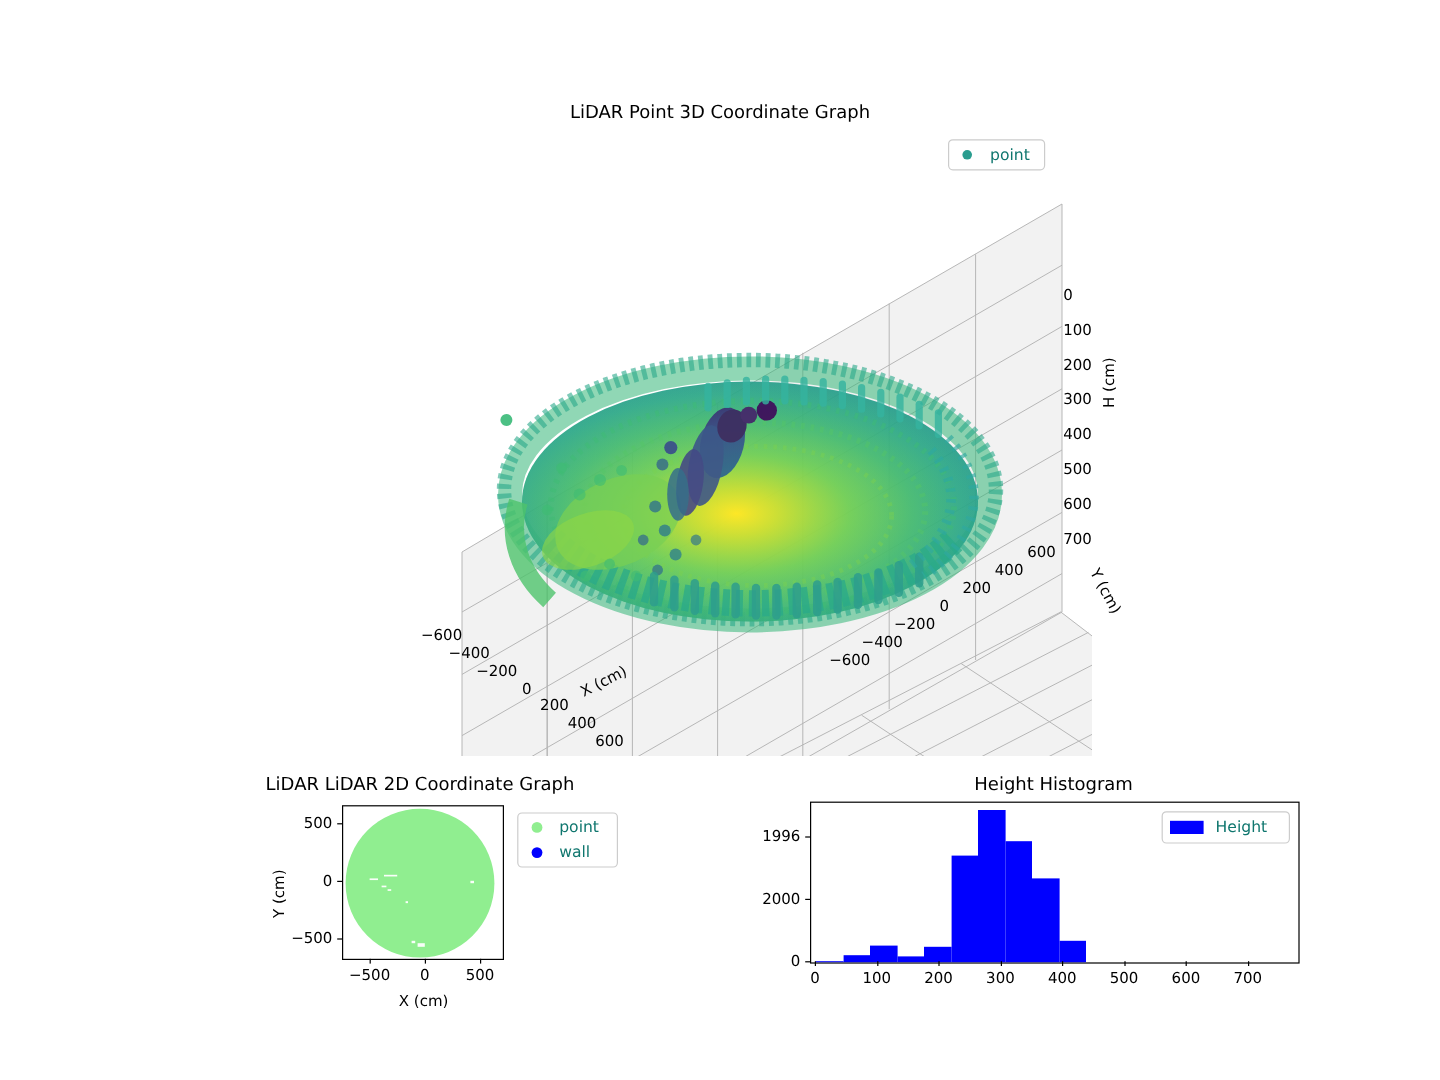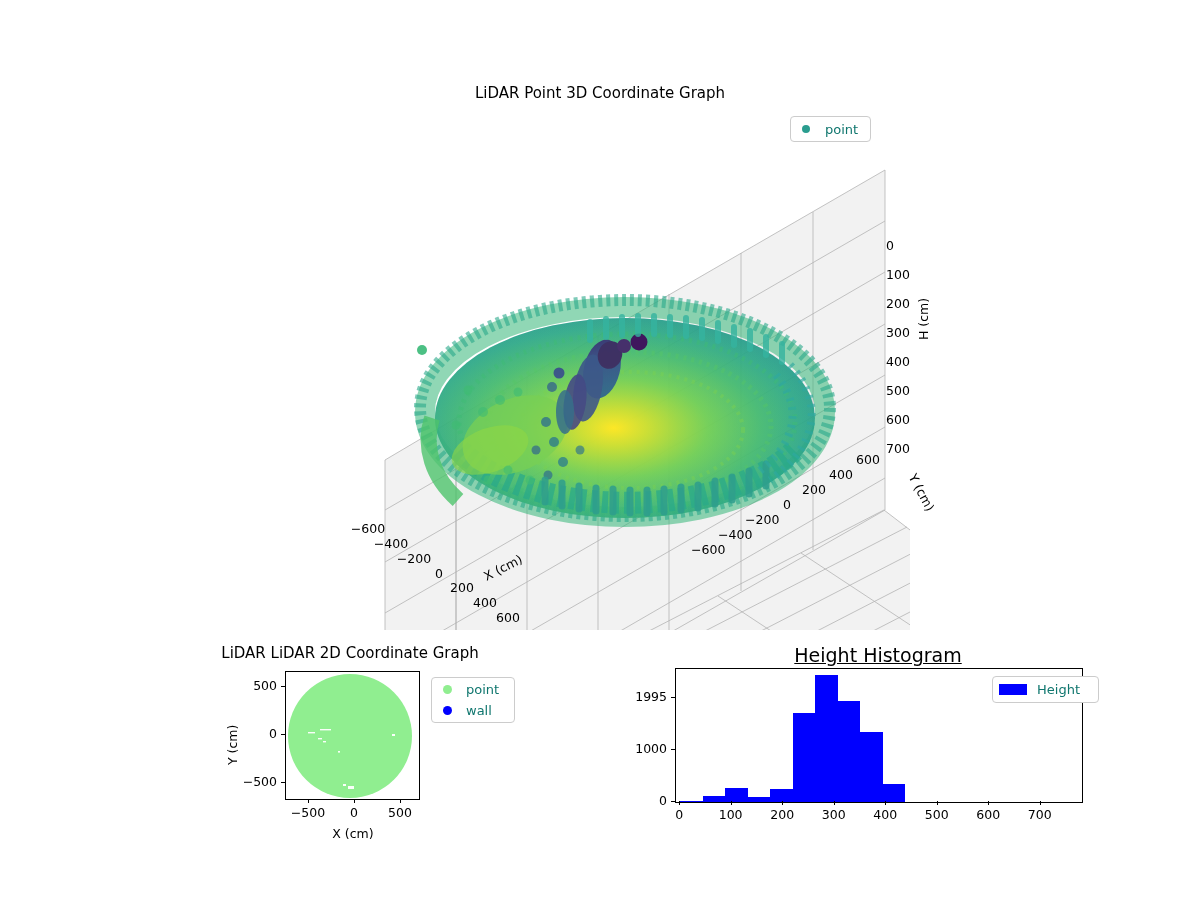--- a/index.html
+++ b/index.html
@@ -7,21 +7,21 @@
        font-family:"DejaVu Sans","Liberation Sans",sans-serif;color:#000;}
   .fig{position:absolute;left:0;top:0;width:1200px;height:900px;}
 
   
   .txt{position:absolute;white-space:nowrap;line-height:1;}
   .ctr{transform:translateX(-50%);text-align:center;}
   .rt{transform:translateX(-100%);}
 
   .title3d{font-size:15px;left:600px;top:86px;}
   .title2d{font-size:15px;left:350px;top:646px;}
-  .titlehist{font-size:19px;left:878px;top:646px;text-decoration:underline;}
+  .titlehist{font-size:15px;left:878px;top:646px;}
 
   
   .legend{position:absolute;background:#fff;border:1px solid #cccccc;border-radius:4px;
           box-shadow:none;}
   .legrow{display:flex;align-items:center;height:20px;}
   .legmark{display:flex;align-items:center;justify-content:center;width:30px;}
   .leglabel{font-size:13px;color:#0f766e;padding-left:4px;}
   .dot{border-radius:50%;display:block;}
 
   
@@ -342,43 +342,43 @@
         <div class="bar" style="left: 184.452px; width: 22.1548px; height: 70.4118px; background: rgb(0, 0, 255);"></div>
         <div class="bar" style="left: 206.607px; width: 22.6701px; height: 18.2549px; background: rgb(0, 0, 255);"></div>
       </div>
   </div>
 
   <div class="tickmark" style="left:671px;top:801px;width:4px;height:1px;"></div>
   <div class="tickmark" style="left:671px;top:749px;width:4px;height:1px;"></div>
   <div class="tickmark" style="left:671px;top:697px;width:4px;height:1px;"></div>
 
   <div class="txt tickh rt" style="left:667px;top:795px;">0</div>
-  <div class="txt tickh rt" style="left:667px;top:743px;">1000</div>
-  <div class="txt tickh rt" style="left:667px;top:691px;">1995</div>
+  <div class="txt tickh rt" style="left:667px;top:743px;">2000</div>
+  <div class="txt tickh rt" style="left:667px;top:691px;">1996</div>
 
   <div id="hist-xticks">
       <div class="tickmark" style="left: 679.122px; top: 801px; width: 1px; height: 4px;"></div>
       <div class="txt tickh ctr" style="left: 679.122px; top: 809px;">0</div>
       <div class="tickmark" style="left: 730.645px; top: 801px; width: 1px; height: 4px;"></div>
       <div class="txt tickh ctr" style="left: 730.645px; top: 809px;">100</div>
       <div class="tickmark" style="left: 782.168px; top: 801px; width: 1px; height: 4px;"></div>
       <div class="txt tickh ctr" style="left: 782.168px; top: 809px;">200</div>
       <div class="tickmark" style="left: 833.69px; top: 801px; width: 1px; height: 4px;"></div>
       <div class="txt tickh ctr" style="left: 833.69px; top: 809px;">300</div>
       <div class="tickmark" style="left: 885.213px; top: 801px; width: 1px; height: 4px;"></div>
       <div class="txt tickh ctr" style="left: 885.213px; top: 809px;">400</div>
       <div class="tickmark" style="left: 936.736px; top: 801px; width: 1px; height: 4px;"></div>
       <div class="txt tickh ctr" style="left: 936.736px; top: 809px;">500</div>
       <div class="tickmark" style="left: 988.259px; top: 801px; width: 1px; height: 4px;"></div>
       <div class="txt tickh ctr" style="left: 988.259px; top: 809px;">600</div>
       <div class="tickmark" style="left: 1039.78px; top: 801px; width: 1px; height: 4px;"></div>
       <div class="txt tickh ctr" style="left: 1039.78px; top: 809px;">700</div>
     </div>
 
-  <div class="legend" style="left:968px;top:676px;width:105px;height:25px;margin-left:24px;">
+  <div class="legend" style="left:968px;top:676px;width:105px;height:25px;">
     <div class="legrow" style="height:25px;">
       <span class="legmark" style="width:40px;">
         <span style="display:block;width:28px;height:11px;background:#0000ff;"></span>
       </span>
       <span class="leglabel">Height</span>
     </div>
   </div>
 
 </div>
 

